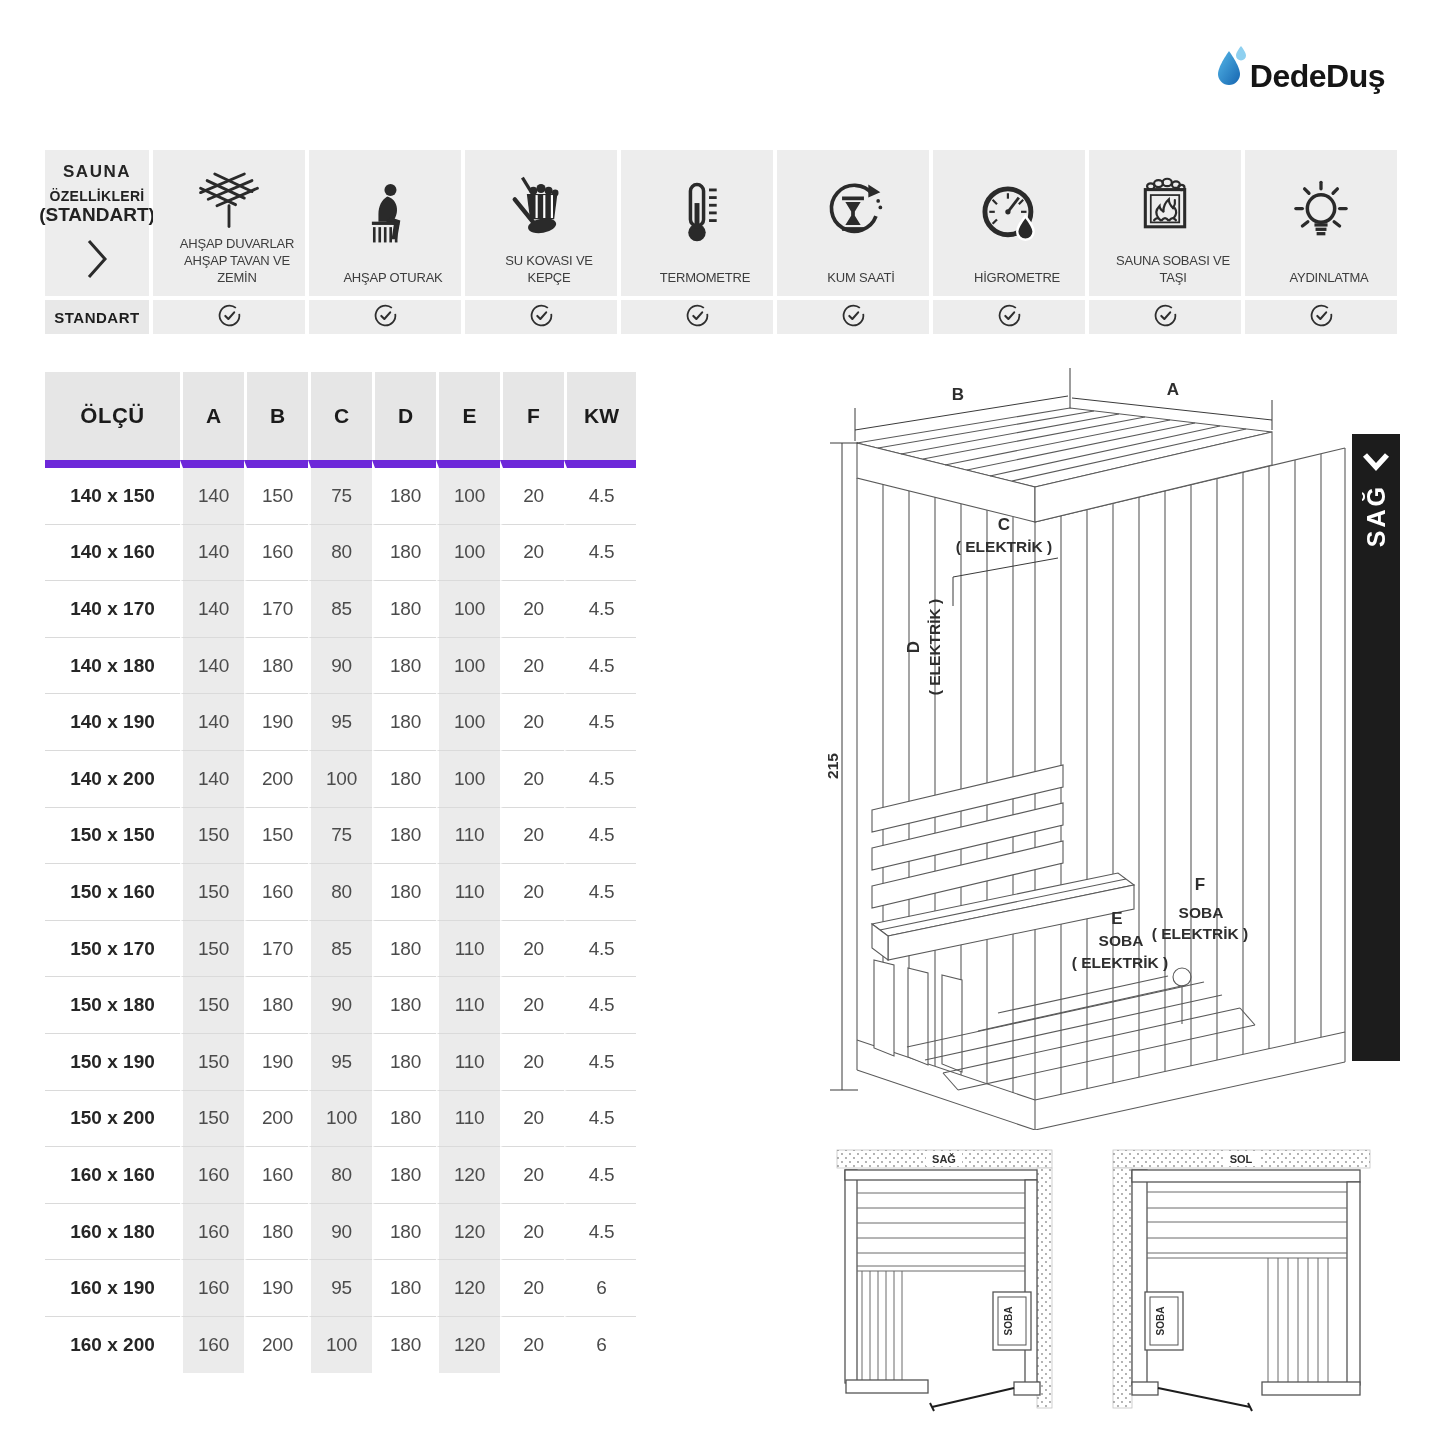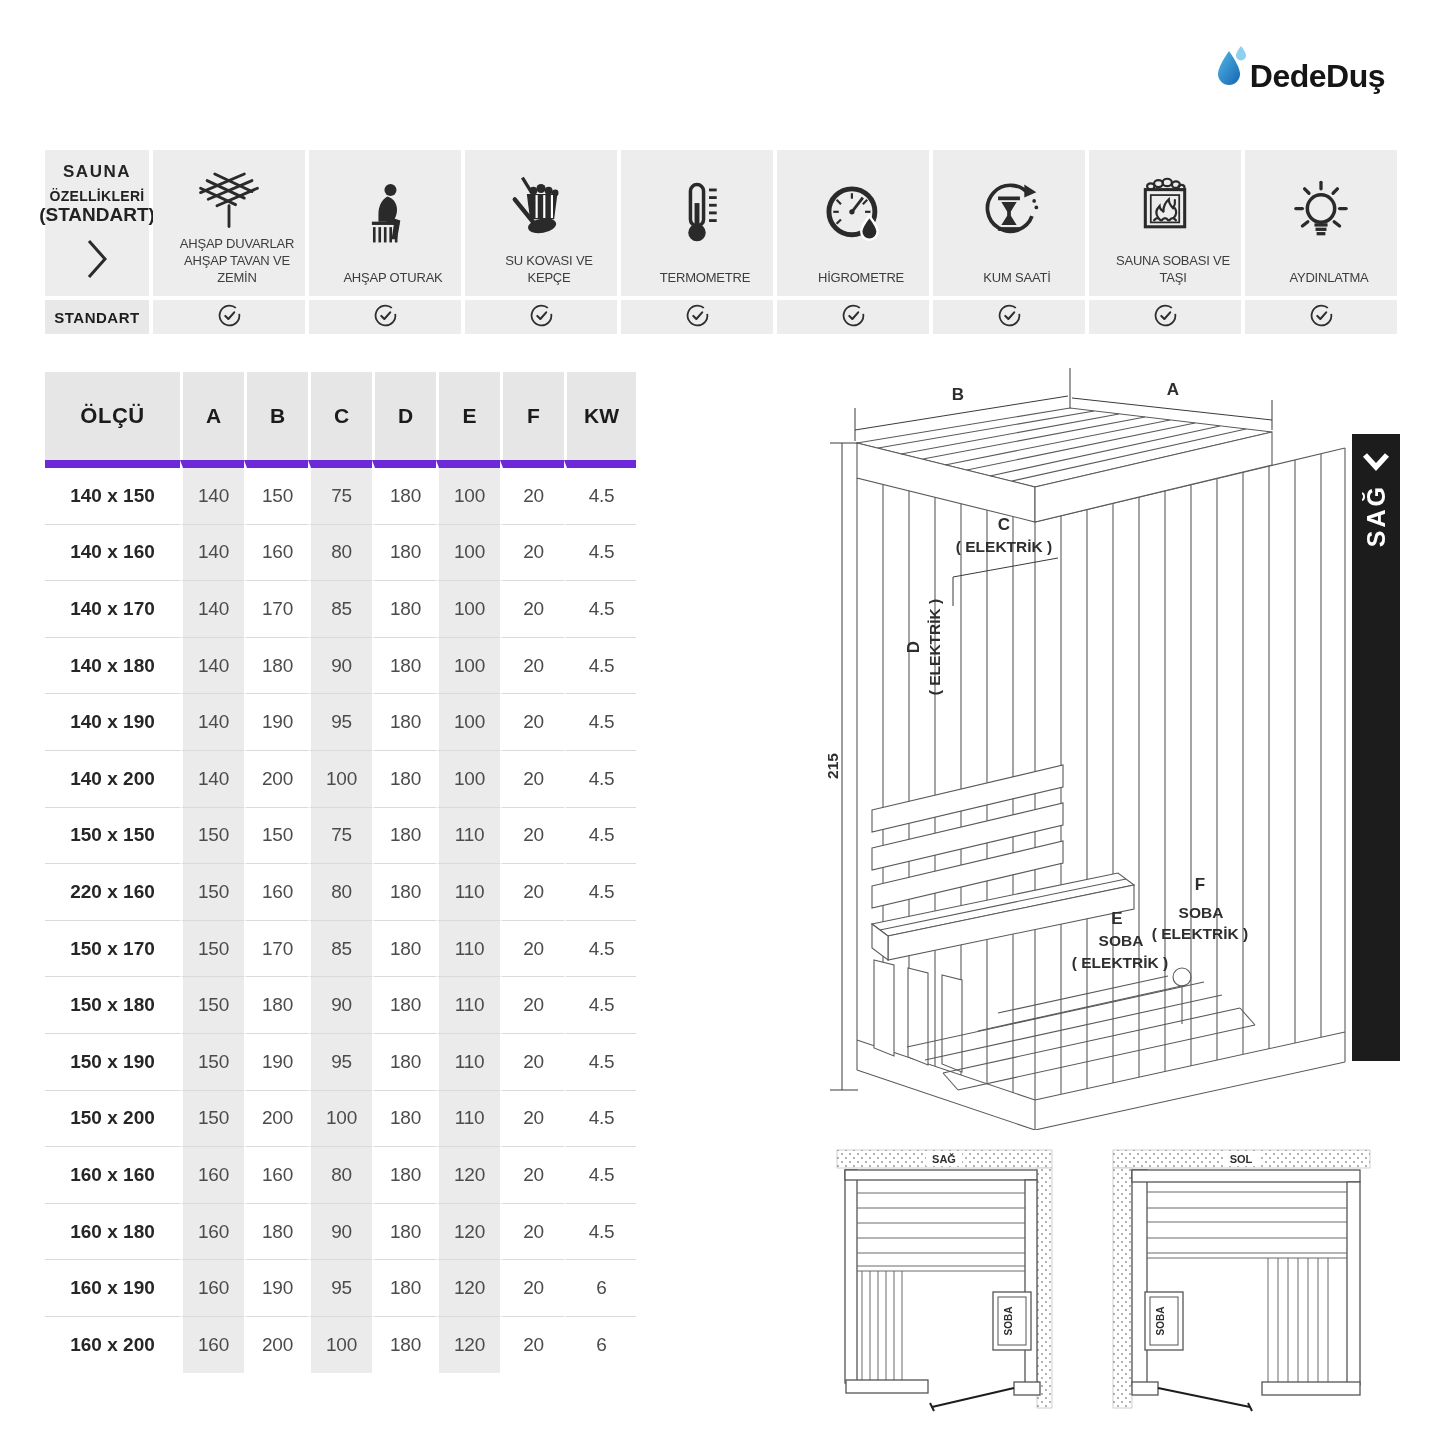--- a/index.html
+++ b/index.html
@@ -171,52 +171,52 @@
             <line x1="43" y1="38" x2="50" y2="38"></line>
           </g>
         </svg>
       </span>
       <span class="lbl"><span>TERMOMETRE</span></span>
     </div>
 
     <div class="fcell feature">
       <span class="icon">
         <svg width="70" height="70" viewBox="0 0 64 64">
+          <path d="M50 14 A21 21 0 1 0 53 34" fill="none" stroke="#2a2a2a" stroke-width="3.4"></path>
+          <polygon points="46,5 57,12 46,17" fill="#2a2a2a"></polygon>
+          <circle cx="55" cy="20" r="1.7" fill="#2a2a2a"></circle>
+            <circle cx="57" cy="26" r="1.7" fill="#2a2a2a"></circle>
+          <g fill="#2a2a2a">
+            <rect x="22" y="16" width="20" height="3.4"></rect>
+            <rect x="22" y="44" width="20" height="3.4"></rect>
+            <path d="M25 21h14l-5.3 8.6v4L39 42H25l5.3-8.4v-4z"></path>
+          </g>
+        </svg>
+      </span>
+      <span class="lbl"><span>KUM SAATİ</span></span>
+    </div>
+
+    <div class="fcell feature">
+      <span class="icon">
+        <svg width="70" height="70" viewBox="0 0 64 64">
           <circle cx="31" cy="30" r="21" fill="none" stroke="#2a2a2a" stroke-width="4.5"></circle>
           <g stroke="#2a2a2a" stroke-width="2">
             <line x1="31" y1="13" x2="31" y2="18"></line>
             <line x1="17" y1="19" x2="21" y2="23"></line>
               <line x1="45" y1="19" x2="41" y2="23"></line>
             <line x1="14" y1="30" x2="19" y2="30"></line>
               <line x1="48" y1="30" x2="43" y2="30"></line>
             <line x1="17" y1="41" x2="21" y2="37"></line>
           </g>
           <line x1="31" y1="30" x2="41" y2="17" stroke="#2a2a2a" stroke-width="2.6"></line>
           <circle cx="31" cy="30" r="2.4" fill="#2a2a2a"></circle>
           <path d="M47 34c-4.5 6-7.5 10-7.5 14a7.5 7.5 0 0 0 15 0c0-4-3-8-7.5-14z" fill="#2a2a2a" stroke="#fff" stroke-width="2.2"></path>
         </svg>
       </span>
       <span class="lbl"><span>HİGROMETRE</span></span>
-    </div>
-
-    <div class="fcell feature">
-      <span class="icon">
-        <svg width="70" height="70" viewBox="0 0 64 64">
-          <path d="M50 14 A21 21 0 1 0 53 34" fill="none" stroke="#2a2a2a" stroke-width="3.4"></path>
-          <polygon points="46,5 57,12 46,17" fill="#2a2a2a"></polygon>
-          <circle cx="55" cy="20" r="1.7" fill="#2a2a2a"></circle>
-            <circle cx="57" cy="26" r="1.7" fill="#2a2a2a"></circle>
-          <g fill="#2a2a2a">
-            <rect x="22" y="16" width="20" height="3.4"></rect>
-            <rect x="22" y="44" width="20" height="3.4"></rect>
-            <path d="M25 21h14l-5.3 8.6v4L39 42H25l5.3-8.4v-4z"></path>
-          </g>
-        </svg>
-      </span>
-      <span class="lbl"><span>KUM SAATİ</span></span>
     </div>
 
     <div class="fcell feature">
       <span class="icon">
         <svg width="70" height="70" viewBox="0 0 64 64">
           <g fill="none" stroke="#2a2a2a" stroke-width="2">
             <ellipse cx="19" cy="14" rx="3.4" ry="2.7"></ellipse>
               <ellipse cx="26" cy="11.5" rx="4" ry="3.2"></ellipse>
             <ellipse cx="34" cy="10.5" rx="4.2" ry="3.4"></ellipse>
               <ellipse cx="42" cy="12.5" rx="3.6" ry="3"></ellipse>
@@ -401,21 +401,21 @@
             <td class="size">150 x 150</td>
             <td class="shade">150</td>
             <td>150</td>
             <td class="shade">75</td>
             <td>180</td>
             <td class="shade">110</td>
             <td>20</td>
             <td>4.5</td>
           </tr>
           <tr>
-            <td class="size">220 x 160</td>
+            <td class="size">150 x 160</td>
             <td class="shade">150</td>
             <td>160</td>
             <td class="shade">80</td>
             <td>180</td>
             <td class="shade">110</td>
             <td>20</td>
             <td>4.5</td>
           </tr>
           <tr>
             <td class="size">150 x 170</td>

